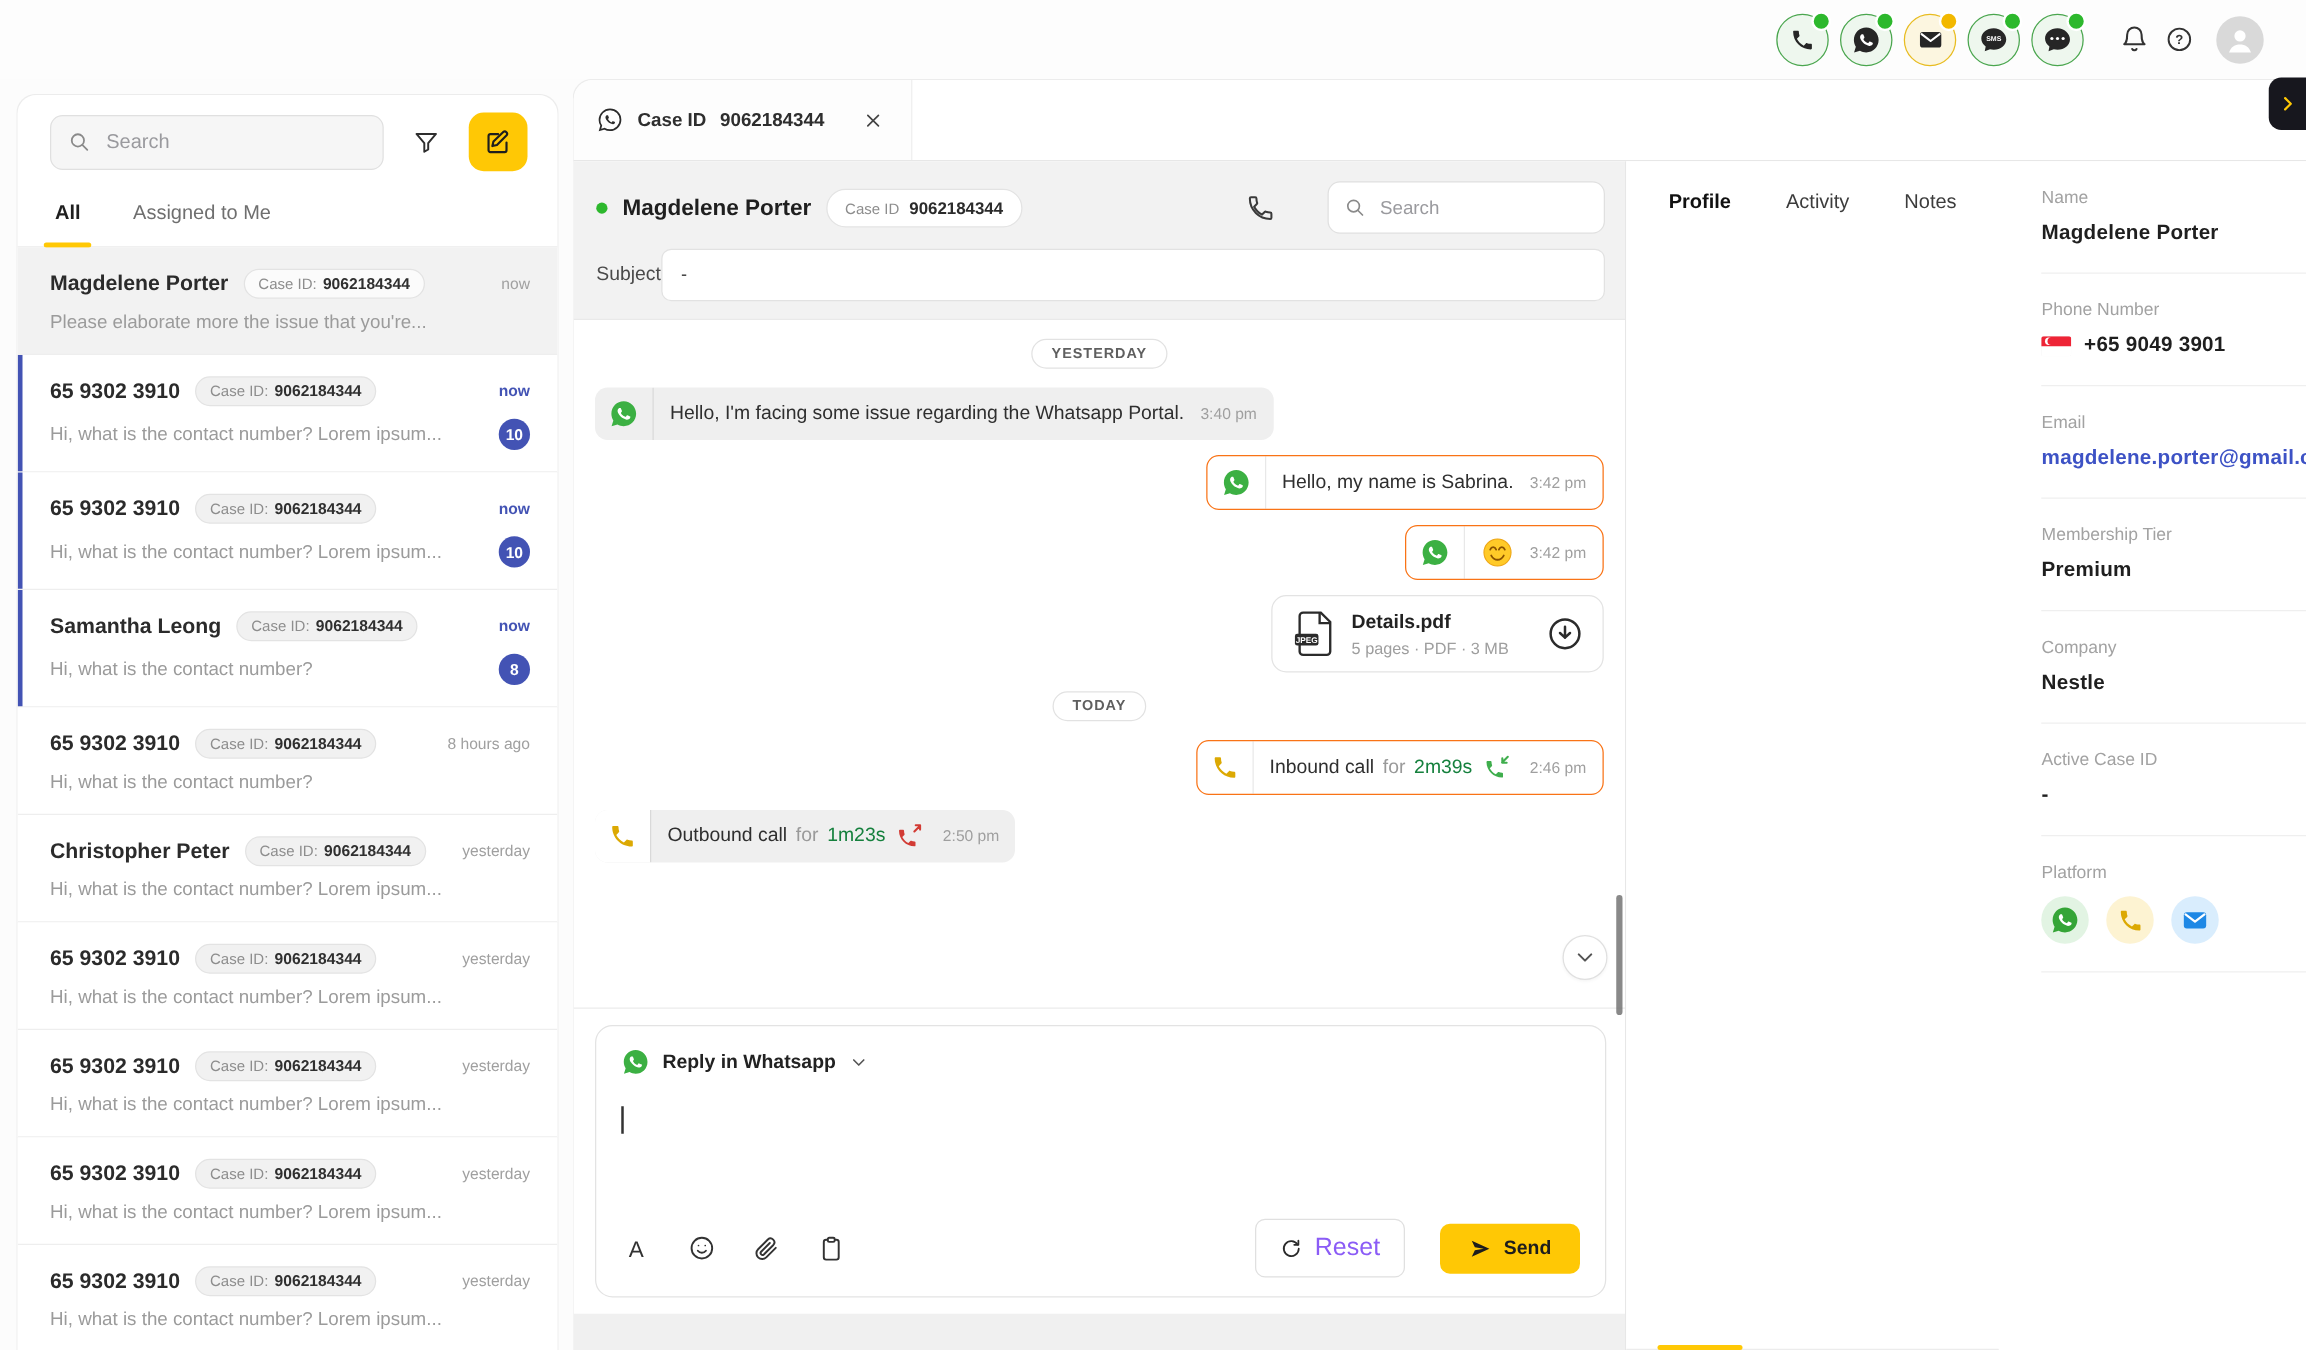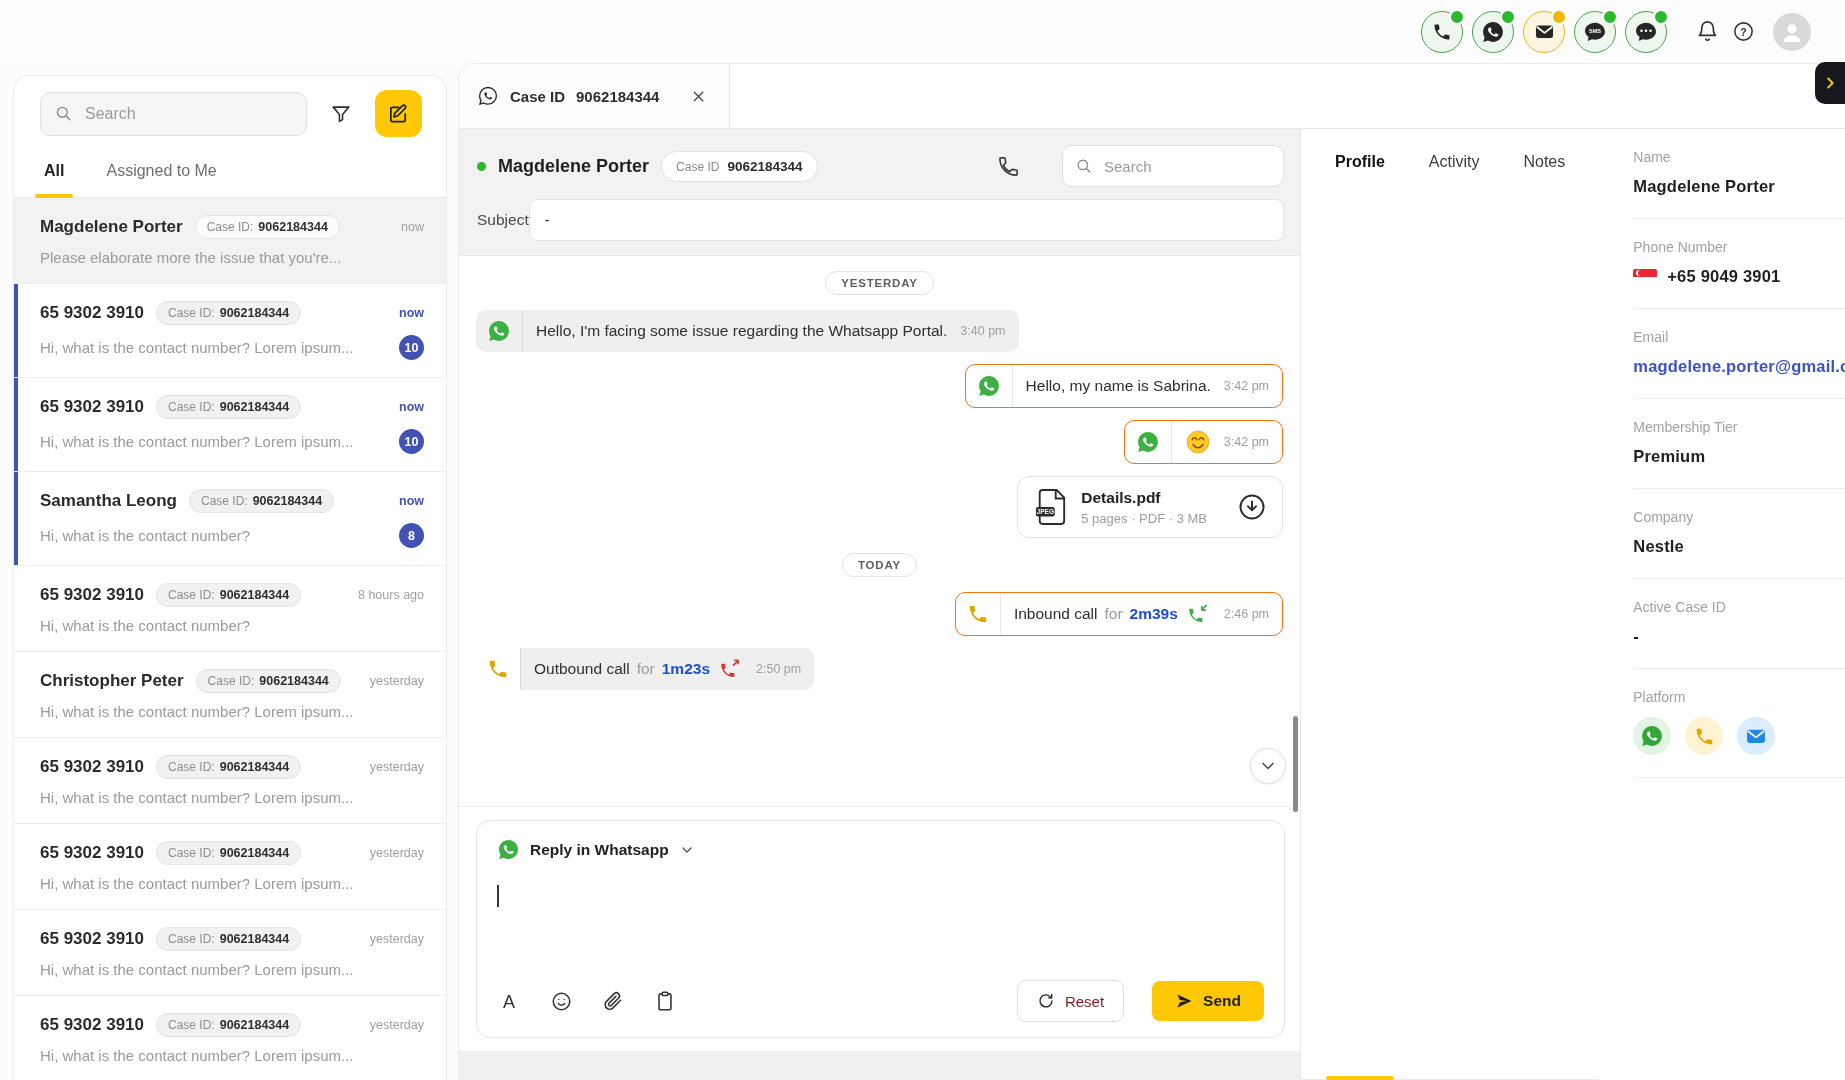--- a/index.html
+++ b/index.html
@@ -97,42 +97,42 @@
   .msg-row.right{justify-content:flex-end;}
   .bubble{display:flex;align-items:stretch;border-radius:10px;height:42px;overflow:hidden;}
   .bubble.in{background:#efefef;}
   .bubble.out{background:#fff;border:1px solid #f97316;}
   .b-icon{padding:0 11px;display:flex;align-items:center;}
   .b-icon.white{background:#fff;}
   .b-div{width:1px;background:rgba(0,0,0,.09);}
   .b-text{padding:0 13px;font-size:15.5px;color:#2f2f2f;display:flex;align-items:center;gap:7px;white-space:nowrap;}
   .b-time{font-size:12.5px;color:#9f9f9f;padding-right:13px;display:flex;align-items:center;white-space:nowrap;}
   .c-for{color:#9a9a9a;}
-  .c-dur{font-weight:700;color:#1d4ed8;}
+  .c-dur{font-weight:400;color:#15803d;}
   .dir-ic{display:flex;align-items:center;padding:0 2px;}
   .file-card{display:flex;align-items:center;gap:14px;background:#fff;border:1px solid #e3e3e3;border-radius:12px;
     padding:11px 15px 11px 17px;}
   .f-name{font-size:15.5px;font-weight:700;color:#222;margin-bottom:4px;}
   .f-meta{font-size:13px;color:#9e9e9e;}
   .dl-btn{margin-left:16px;background:none;border:none;cursor:pointer;padding:0;display:flex;}
   .scroll-down{position:absolute;right:14px;bottom:22px;width:36px;height:36px;border-radius:50%;background:#fff;
     border:1px solid #e0e0e0;cursor:pointer;display:flex;align-items:center;justify-content:center;box-shadow:0 1px 3px rgba(0,0,0,.05);}
   .scroll-thumb{position:absolute;right:2px;bottom:-6px;width:5px;height:96px;border-radius:3px;background:#6b6b6b;opacity:.8;cursor:pointer;}
 
   .composer-zone{border-top:1px solid #ececec;padding:13px 15px 0 17px;flex-shrink:0;}
   .composer{border:1px solid #e3e3e3;border-radius:14px;height:218px;display:flex;flex-direction:column;
     padding:17px 20px 15px;box-sizing:border-box;background:#fff;}
   .comp-head{display:flex;align-items:center;gap:10px;font-size:15.5px;font-weight:700;color:#222;cursor:pointer;align-self:flex-start;}
   .comp-body{flex:1;padding-top:24px;cursor:text;}
   .caret{display:block;width:1.5px;height:22px;background:#333;}
   .comp-foot{display:flex;align-items:center;gap:28px;}
   .tool{background:none;border:none;padding:0;cursor:pointer;display:flex;align-items:center;justify-content:center;width:24px;height:24px;}
   .foot-spacer{flex:1;}
   .reset-btn{display:flex;gap:10px;align-items:center;background:#fff;border:1px solid #e0e0e0;border-radius:8px;
-    padding:11px 19px;font-size:15px;color:#7f1d1d;cursor:pointer;font-family:"Liberation Sans",sans-serif;}
+    padding:11px 19px;font-size:20px;color:#8b5cf6;cursor:pointer;font-family:"Liberation Sans",sans-serif;}
   .send-btn{display:flex;gap:10px;align-items:center;background:#ffc805;border:none;border-radius:8px;
     padding:11px 23px;font-size:15.5px;font-weight:700;color:#1d1d1d;cursor:pointer;font-family:"Liberation Sans",sans-serif;}
   .gray-strip{height:29px;background:#f0f0f0;margin:0 -15px 0 -17px;}
 
   
   .profile-pane{width:544px;flex-shrink:0;background:#fff;display:flex;flex-direction:row;}
   .p-tabs{display:flex;gap:44px;padding:24px 34px 0;border-bottom:1px solid #ececec;}
   .p-tab{font-size:16px;color:#3c3c3c;padding-bottom:15px;position:relative;cursor:pointer;}
   .p-tab.active{font-weight:700;color:#111;}
   .p-tab.active::after{content:"";position:absolute;left:-9px;right:-9px;bottom:-1px;height:4px;background:#ffc805;border-radius:3px;}

